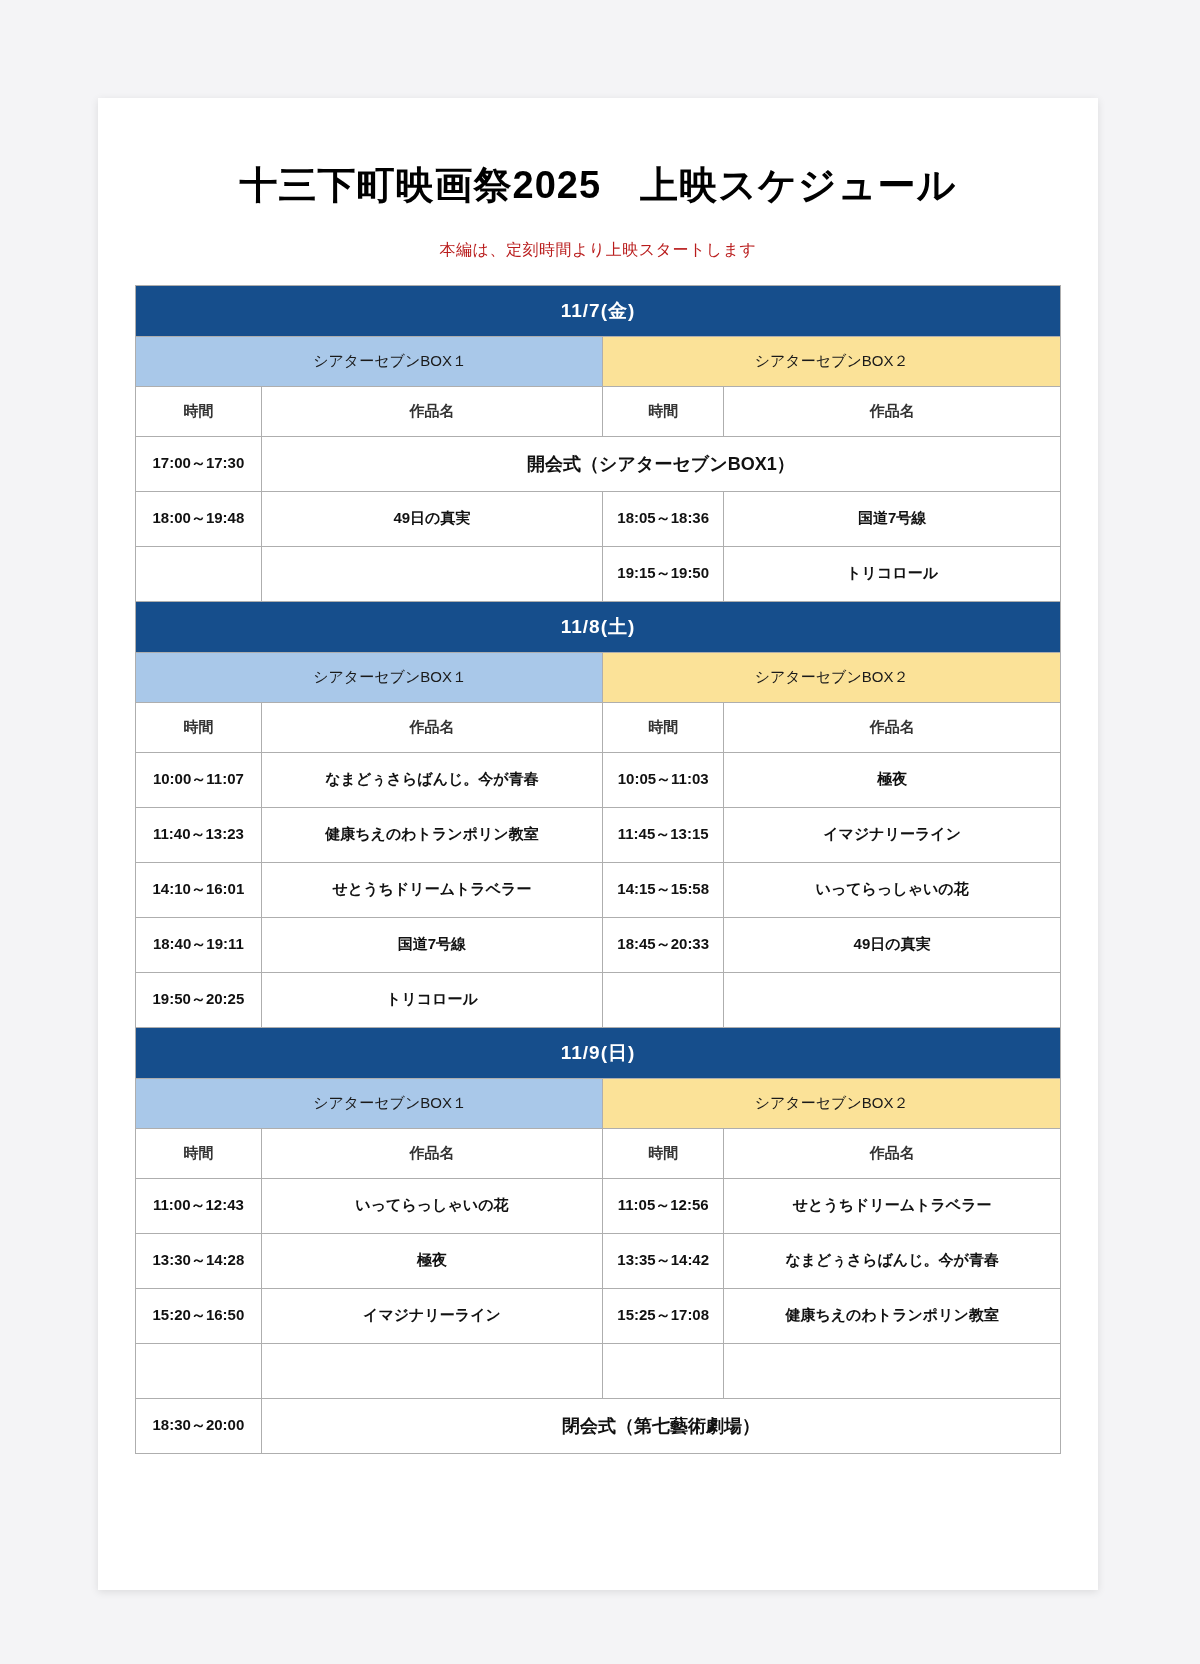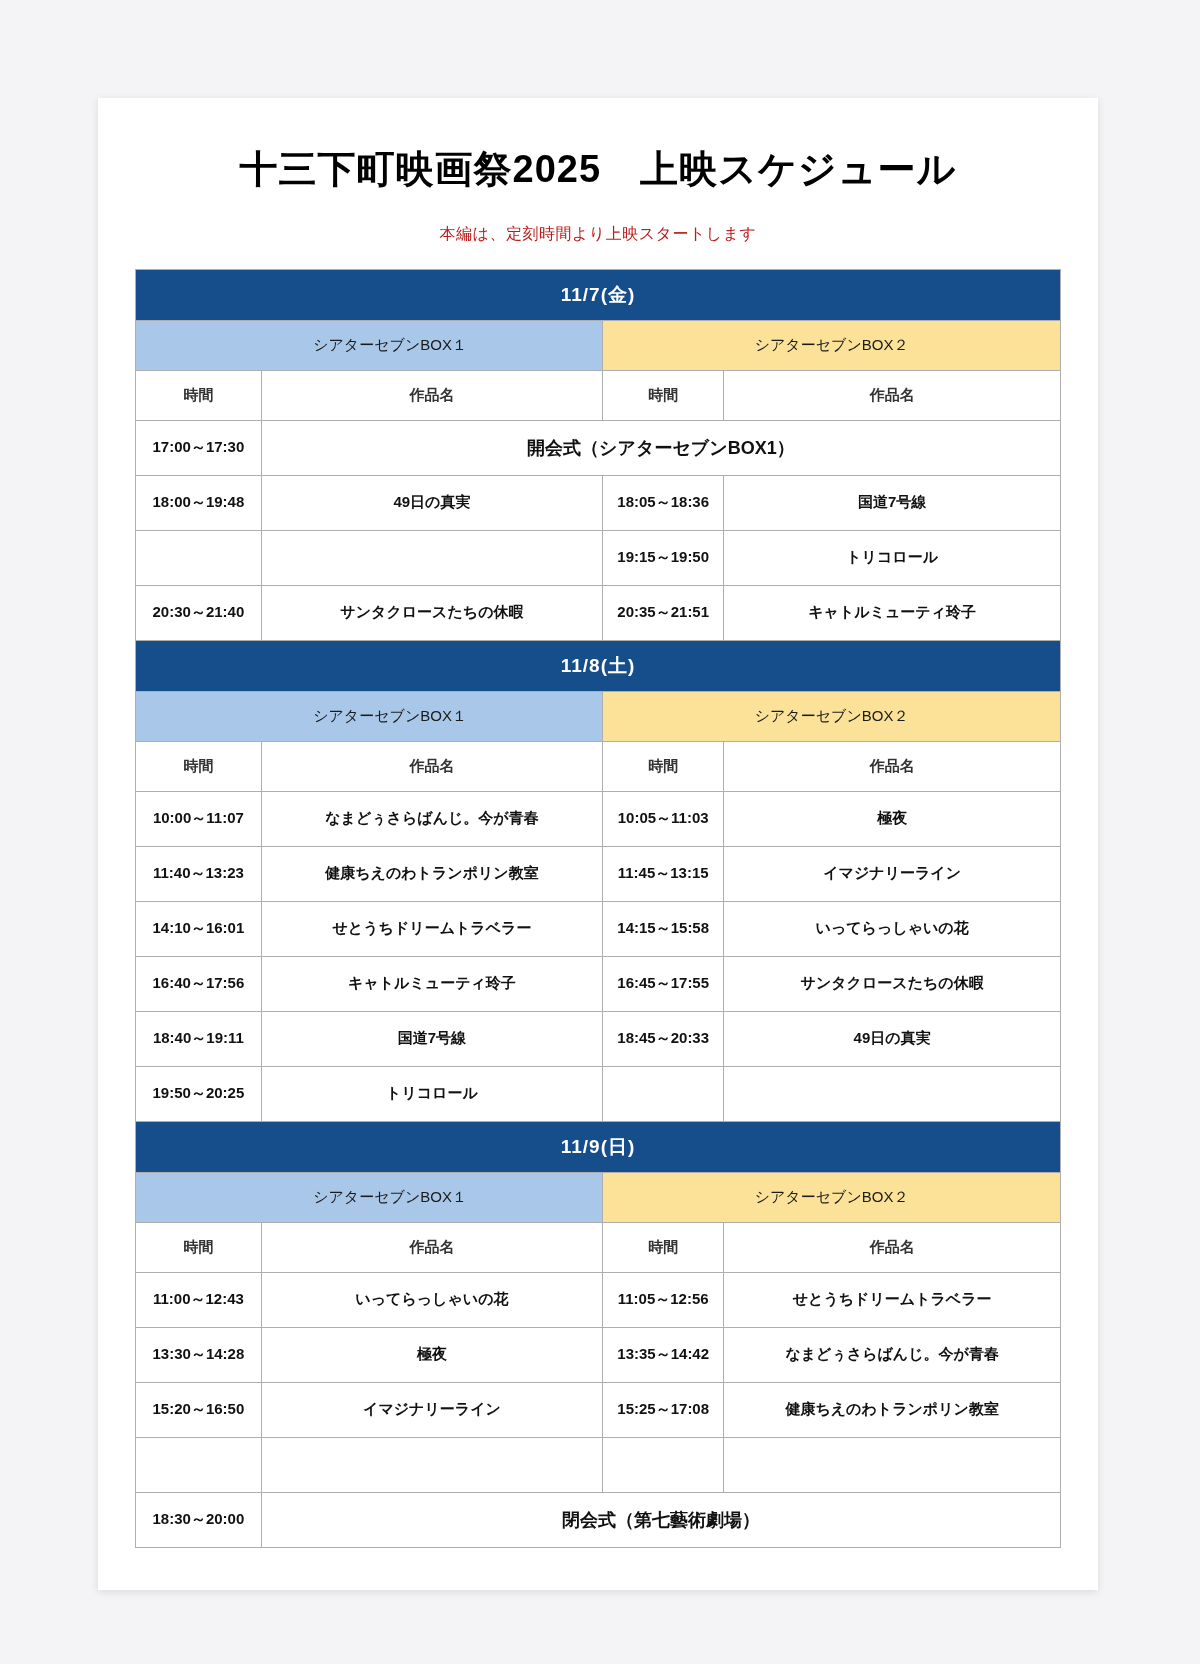--- a/index.html
+++ b/index.html
@@ -17,21 +17,21 @@
     position: absolute;
     left: 98px;
     top: 98px;
     width: 1000px;
     height: 1492px;
     background: #ffffff;
     box-shadow: 0 2px 8px rgba(0,0,0,0.10);
     box-sizing: border-box;
   }
   .doc-title {
-    margin: 0;
+    margin: 16px;
     padding-top: 48px;
     text-align: center;
     font-size: 38px;
     line-height: 1.25;
     font-weight: 900;
     color: #000000;
     letter-spacing: 1px;
   }
   .doc-subtitle {
     margin: 0;
@@ -132,26 +132,20 @@
           <td class="time-cell">18:05～18:36</td>
           <td class="title-cell">国道7号線</td>
         </tr>
         <tr>
           <td class="time-cell"></td>
           <td class="title-cell"></td>
           <td class="time-cell">19:15～19:50</td>
           <td class="title-cell">トリコロール</td>
         </tr>
         <tr>
-          <td class="time-cell">20:30～21:40</td>
-          <td class="title-cell">サンタクロースたちの休暇</td>
-          <td class="time-cell">20:35～21:51</td>
-          <td class="title-cell">キャトルミューティ玲子</td>
-        </tr>
-        <tr>
           <td class="day-bar" colspan="4">11/8(土)</td>
         </tr>
         <tr>
           <td class="theater box1" colspan="2">シアターセブンBOX１</td>
           <td class="theater box2" colspan="2">シアターセブンBOX２</td>
         </tr>
         <tr>
           <td class="col-head">時間</td>
           <td class="col-head">作品名</td>
           <td class="col-head">時間</td>
@@ -167,26 +161,20 @@
           <td class="time-cell">11:40～13:23</td>
           <td class="title-cell">健康ちえのわトランポリン教室</td>
           <td class="time-cell">11:45～13:15</td>
           <td class="title-cell">イマジナリーライン</td>
         </tr>
         <tr>
           <td class="time-cell">14:10～16:01</td>
           <td class="title-cell">せとうちドリームトラベラー</td>
           <td class="time-cell">14:15～15:58</td>
           <td class="title-cell">いってらっしゃいの花</td>
-        </tr>
-        <tr>
-          <td class="time-cell">16:40～17:56</td>
-          <td class="title-cell">キャトルミューティ玲子</td>
-          <td class="time-cell">16:45～17:55</td>
-          <td class="title-cell">サンタクロースたちの休暇</td>
         </tr>
         <tr>
           <td class="time-cell">18:40～19:11</td>
           <td class="title-cell">国道7号線</td>
           <td class="time-cell">18:45～20:33</td>
           <td class="title-cell">49日の真実</td>
         </tr>
         <tr>
           <td class="time-cell">19:50～20:25</td>
           <td class="title-cell">トリコロール</td>

